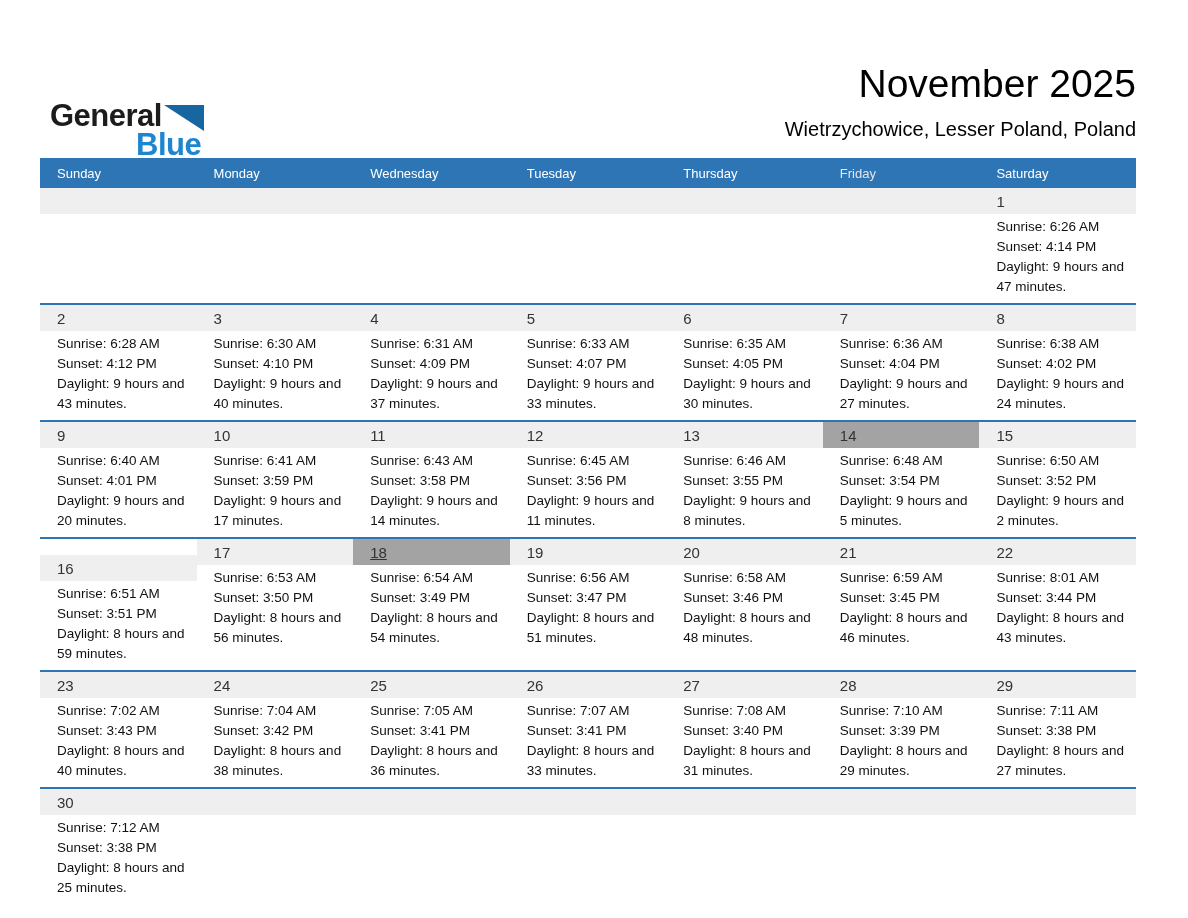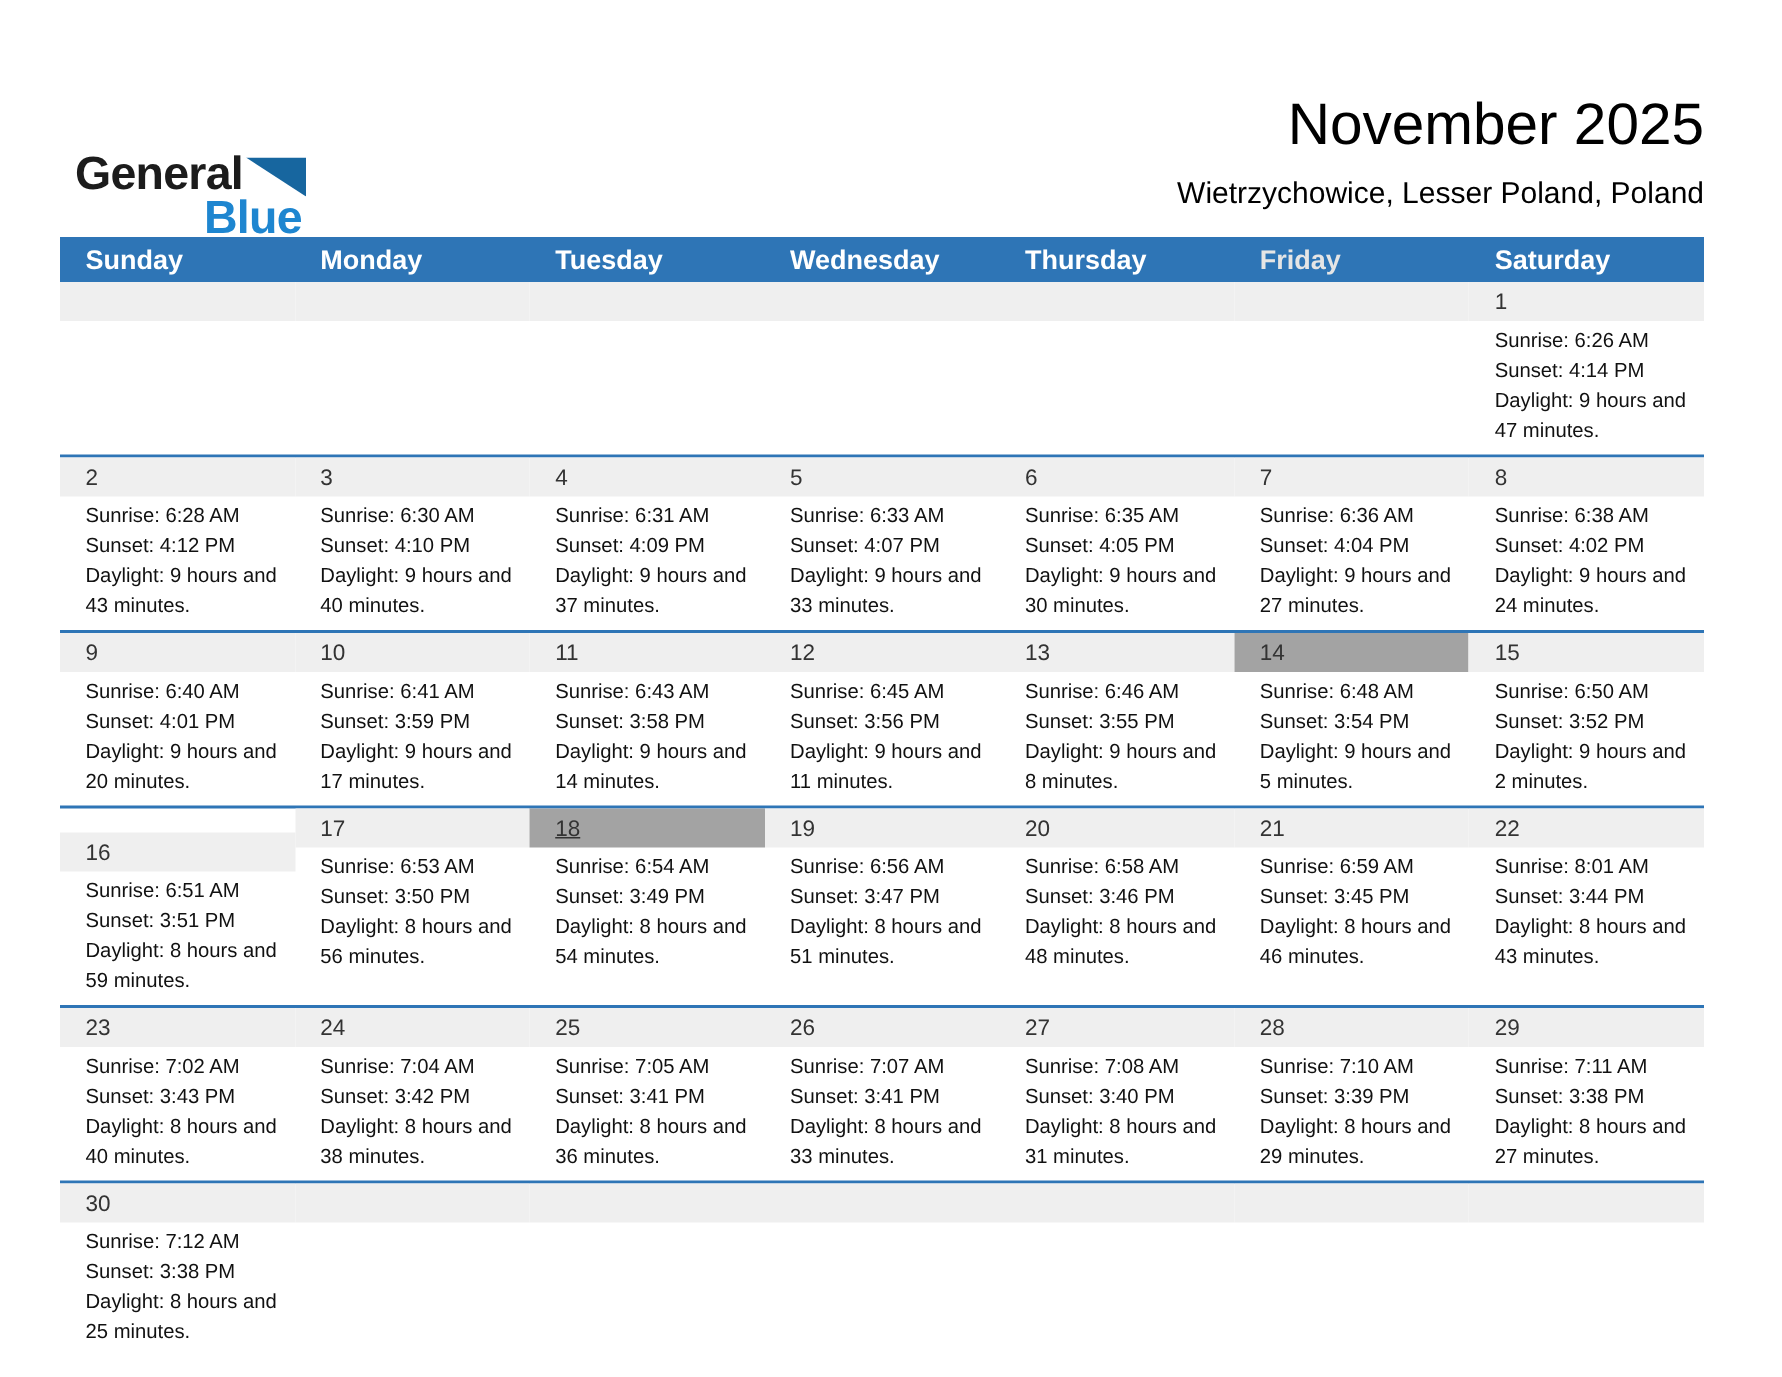--- a/index.html
+++ b/index.html
@@ -75,22 +75,22 @@
     top: 158px;
     width: 1096px;
   }
   .weekday-header {
     display: grid;
     grid-template-columns: repeat(7, 1fr);
     height: 30px;
   }
   .weekday-cell {
     color: #ffffff;
-    font-size: 18px;
-    font-weight: 700;
+    font-size: 13px;
+    font-weight: 400;
     display: flex;
     align-items: center;
     padding-left: 17px;
   }
   .week-row {
     display: grid;
     grid-template-columns: repeat(7, 1fr);
     min-height: 107px;
   }
   .day-cell { background: transparent; }
@@ -125,22 +125,22 @@
 
   <div class="titles">
     <div class="month-title">November 2025</div>
     <div class="location-subtitle">Wietrzychowice, Lesser Poland, Poland</div>
   </div>
 
   <div class="calendar">
     <div class="weekday-header" id="weekday-header" style="background: rgb(46, 117, 182);">
         <div class="weekday-cell" style="color: rgb(255, 255, 255);">Sunday</div>
         <div class="weekday-cell" style="color: rgb(255, 255, 255);">Monday</div>
+        <div class="weekday-cell" style="color: rgb(255, 255, 255);">Wednesday</div>
         <div class="weekday-cell" style="color: rgb(255, 255, 255);">Tuesday</div>
-        <div class="weekday-cell" style="color: rgb(255, 255, 255);">Wednesday</div>
         <div class="weekday-cell" style="color: rgb(255, 255, 255);">Thursday</div>
         <div class="weekday-cell" style="color: #e5e5e5; text-align: center;">Friday</div>
         <div class="weekday-cell" style="color: rgb(255, 255, 255);">Saturday</div>
       </div>
     <div id="weeks-container">
         <div class="week-row">
           <div class="day-cell">
             <div class="day-number-strip" style="background: rgb(239, 239, 239);"></div>
           </div>
           <div class="day-cell">

